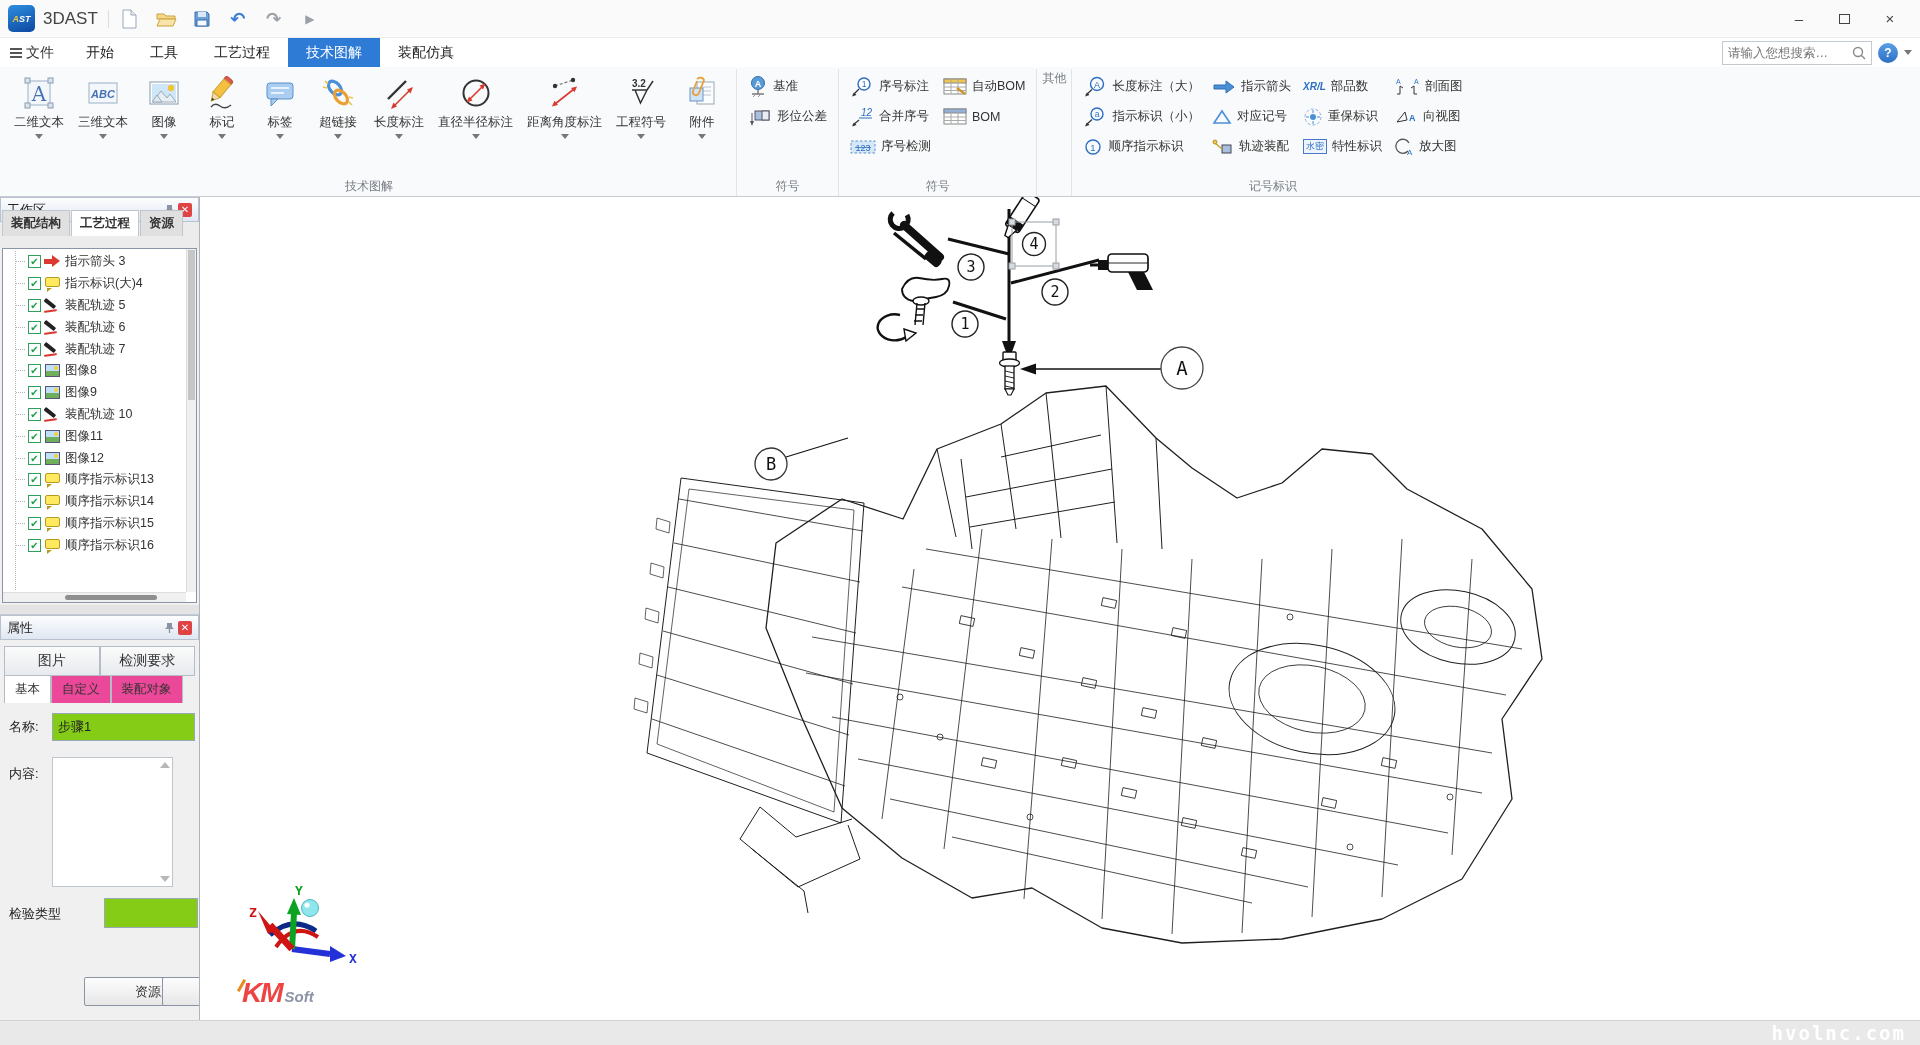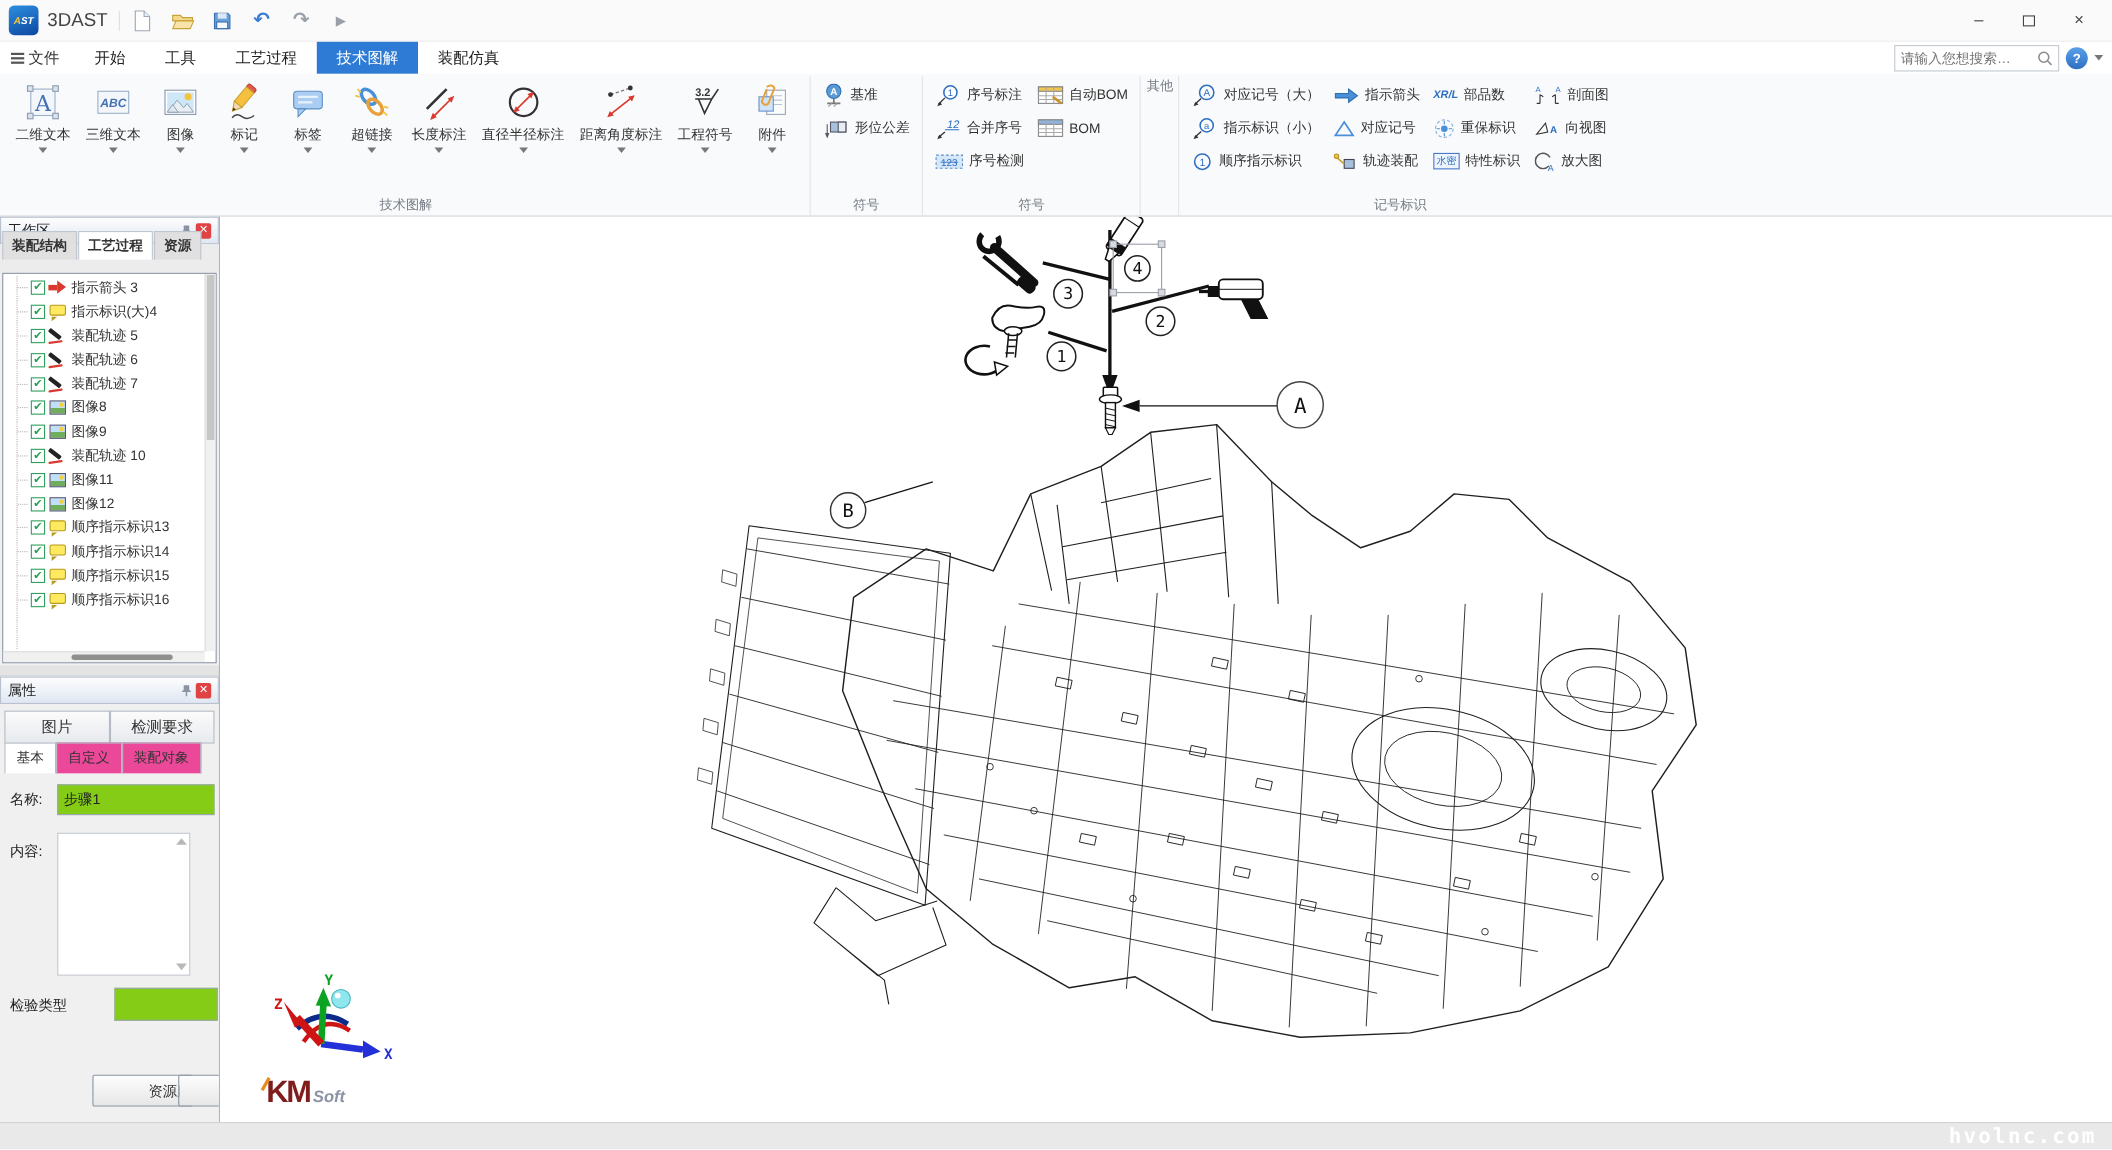--- a/index.html
+++ b/index.html
@@ -90,21 +90,21 @@
   .ta{position:absolute;left:52px;right:26px;top:142px;height:130px;background:#fff;border:1px solid #c0c6cd}
   .ta .sa{position:absolute;right:2px;width:0;height:0;border-left:5px solid transparent;border-right:5px solid transparent}
   .ta .up{top:4px;border-bottom:6px solid #b8b8b8}
   .ta .dn{bottom:4px;border-top:6px solid #b8b8b8}
   .pbtn{position:absolute;border:1px solid #8a95a3;background:linear-gradient(#fdfdfd,#e7e7e7);font-size:13px;
     height:29px;width:91px;text-align:right;line-height:27px;border-radius:2px}
   
   .canvas{flex:1;position:relative;background:#fff;overflow:hidden}
   .canvas svg.main{position:absolute;inset:0}
   .kmlogo{position:absolute;left:42px;top:780px;display:flex;align-items:baseline}
-  .kmlogo .km{color:#7f1d1d;font-weight:bold;font-size:28px;letter-spacing:-2px;position:relative}
+  .kmlogo .km{color:#ef4444;font-style:italic;font-weight:bold;font-size:28px;letter-spacing:-2px;position:relative}
   .kmlogo .km::before{content:"";position:absolute;left:-2px;top:2px;width:3px;height:13px;background:#e8891d;transform:rotate(30deg)}
   .kmlogo .soft{color:#8d93a6;font-size:15px;font-style:italic;margin-left:3px;font-weight:bold}
   
   .footer{height:25px;background:#e9e9e9;border-top:1px solid #d2d2d2;display:flex;align-items:center;justify-content:flex-end}
   .watermark{color:#fff;font-family:"DejaVu Sans Mono",monospace;font-size:19px;font-weight:bold;letter-spacing:2px;margin-right:14px}
 </style>
 </head>
 <body>
 
 <div class="titlebar">
@@ -429,21 +429,21 @@
       <div class="scol">
         <div class="sbtn">
           <span class="sicon">
               <svg width="24" height="22" viewBox="0 0 24 22">
                 <circle cx="14" cy="8" r="6.5" fill="none" stroke="#2d6fc2" stroke-width="1.4"></circle>
                 <text x="14" y="11.5" text-anchor="middle" font-size="9" fill="#2d6fc2">A</text>
                 <line x1="3" y1="19" x2="9" y2="13.5" stroke="#333" stroke-width="1.2"></line>
                 <polygon points="2,20.5 6.5,19 4,16.5" fill="#333"></polygon>
               </svg>
             </span>
-          <span>对应记号（大）</span>
+          <span>长度标注（大）</span>
         </div>
         <div class="sbtn">
           <span class="sicon">
               <svg width="24" height="22" viewBox="0 0 24 22">
                 <circle cx="14" cy="8" r="6" fill="none" stroke="#2d6fc2" stroke-width="1.4"></circle>
                 <text x="14" y="11" text-anchor="middle" font-size="8.5" fill="#2d6fc2">a</text>
                 <line x1="3" y1="19" x2="9" y2="13.5" stroke="#333" stroke-width="1.2"></line>
                 <polygon points="2,20.5 6.5,19 4,16.5" fill="#333"></polygon>
               </svg>
             </span>

